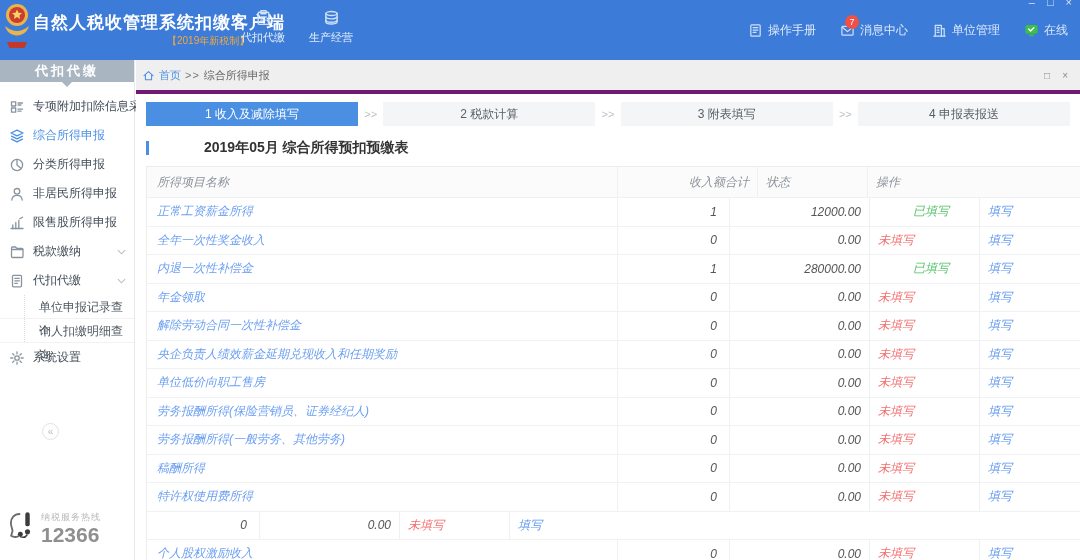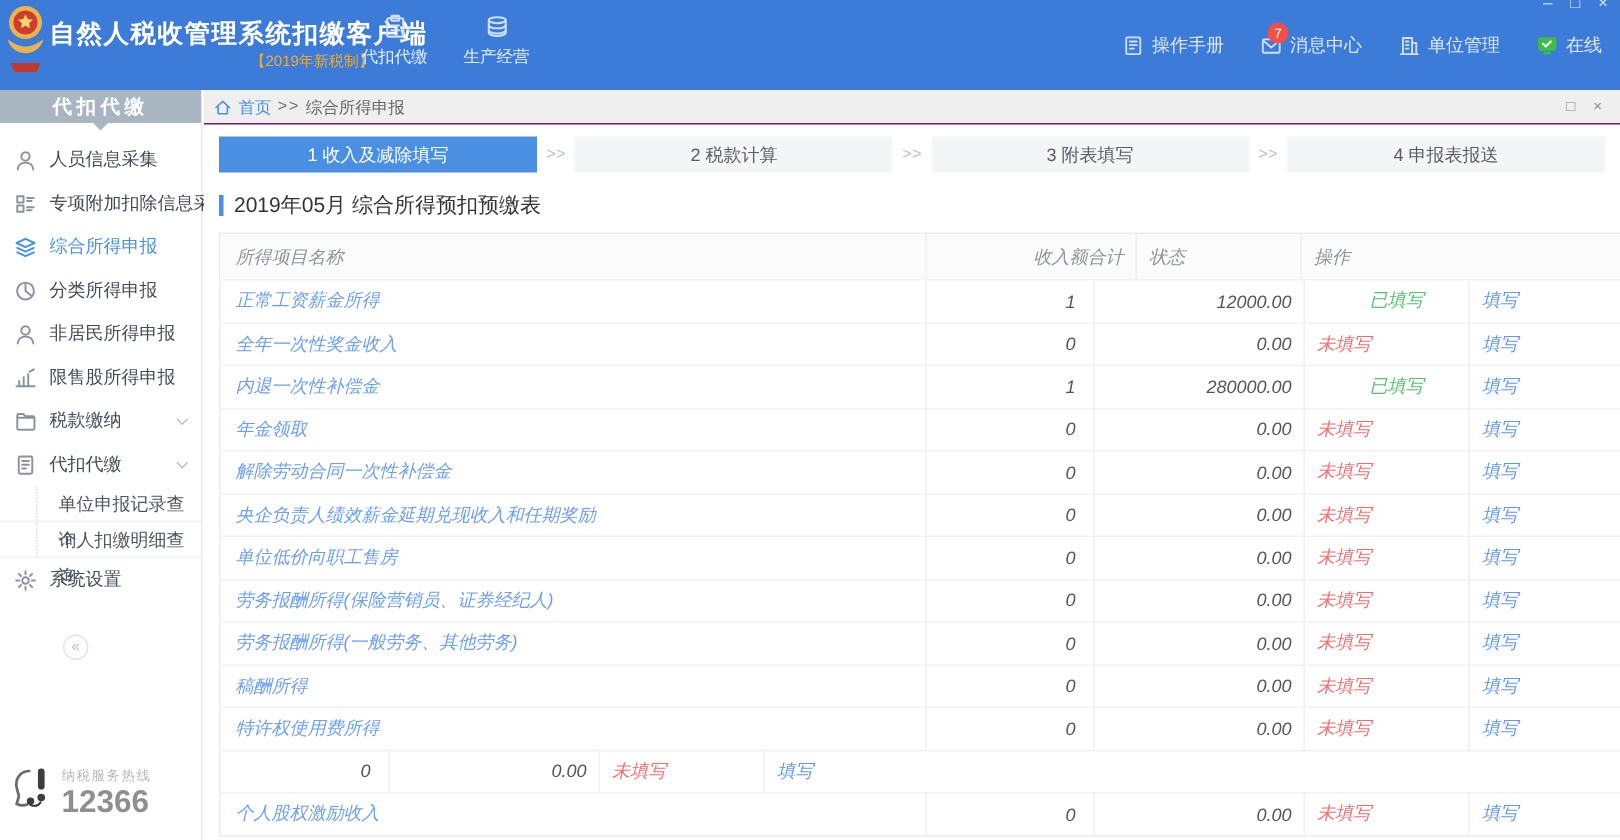--- a/index.html
+++ b/index.html
@@ -37,35 +37,35 @@
   .sub-item{height:24px;line-height:24px;padding-left:39px;font-size:12px;color:#4c565f;cursor:pointer;border-bottom:1px solid #f2f2f2;position:relative;}
   .sub-item:first-of-type{border-top:1px solid #f2f2f2;}
   .sub-item:before{content:"";position:absolute;left:24px;top:0;bottom:0;border-left:1px dotted #dcdcdc;}
   .collapse-btn{position:absolute;top:363px;left:42px;width:17px;height:17px;border:1px solid #e2e2e2;border-radius:50%;background:#fff;color:#bdbdbd;font-size:10px;line-height:15px;text-align:center;cursor:pointer;}
   .hotline{position:absolute;left:8px;bottom:14px;display:flex;align-items:center;gap:5px;}
   .hotline-text .hl-label{font-size:9px;color:#b8b8b8;letter-spacing:1px;}
   .hotline-text .hl-number{font-size:21px;font-weight:bold;color:#8f8f8f;line-height:22px;}
 
   
   .content{position:absolute;left:136px;top:60px;width:944px;height:500px;background:#fff;}
-  .breadcrumb{height:23px;background:#efefef;border-bottom:1px solid #701a75;display:flex;align-items:center;padding-left:6px;font-size:11px;color:#666;gap:4px;}
+  .breadcrumb{height:34px;background:#efefef;border-bottom:4px solid #701a75;display:flex;align-items:center;padding-left:6px;font-size:11px;color:#666;gap:4px;}
   .bc-home-icon{width:13px;height:13px;color:#4a90e2;}
   .bc-home{color:#4a90e2;cursor:pointer;}
   .bc-sep{color:#777;letter-spacing:1px;}
   .tab-ctrls{margin-left:auto;margin-right:12px;display:flex;gap:12px;color:#8a8a8a;font-size:10px;}
   .tab-ctrls span{cursor:pointer;}
 
   .steps{margin:8px 10px 0;display:flex;align-items:center;}
   .step{width:212px;height:24px;line-height:24px;text-align:center;background:#f4f5f7;color:#565e66;font-size:12px;cursor:pointer;flex:none;}
   .step.active{background:#4a8fe2;color:#fff;}
   .step-sep{flex:1;text-align:center;color:#bcc2ca;font-size:11px;}
 
   .page-title{margin:13px 10px 0;display:flex;align-items:center;}
   .title-bar{width:3px;height:14px;background:#4a8fe2;margin-right:7px;}
-  .page-title .t{font-size:14px;font-weight:normal;color:#333;}
+  .page-title .t{font-size:14px;font-weight:bold;color:#333;margin-left:48px;}
 
   .table{margin:9px 0 0 10px;width:934px;border:1px solid #ececec;border-right:none;font-style:italic;}
   .trow{display:flex;align-items:stretch;}
   .thead{height:30px;background:#fbfbfb;color:#8d949c;}
   .tbody-row{height:28.5px;border-top:1px solid #f0f1f3;}
   .tcell{display:flex;align-items:center;font-size:12px;overflow:hidden;white-space:nowrap;}
   .tcell + .tcell{border-left:1px solid #eef0f2;}
   .c-name{width:470px;padding-left:10px;}
   .c-count{width:112px;justify-content:flex-end;padding-right:12px;color:#555;}
   .c-amount{width:140px;justify-content:flex-end;padding-right:8px;color:#555;}
@@ -162,30 +162,20 @@
     <span>×</span>
   </div>
 </div>
 
 <div class="sidebar">
   <div class="sidebar-title">代扣代缴</div>
   <div class="menu">
       <div class="menu-item">
       <span class="mi-icon">
           <svg viewBox="0 0 16 16" fill="none" stroke="currentColor" stroke-width="1.3" stroke-linecap="round" stroke-linejoin="round" style="width:100%;height:100%">
-            <circle cx="8" cy="5.3" r="2.8"></circle>
-            <path d="M2.8 14c.3-3 2.4-4.6 5.2-4.6s4.9 1.6 5.2 4.6"></path>
-          </svg>
-        </span>
-      <span class="lbl">人员信息采集</span>
-
-    </div>
-      <div class="menu-item">
-      <span class="mi-icon">
-          <svg viewBox="0 0 16 16" fill="none" stroke="currentColor" stroke-width="1.3" stroke-linecap="round" stroke-linejoin="round" style="width:100%;height:100%">
             <rect x="2.5" y="2.8" width="4.2" height="4.2"></rect>
             <rect x="2.5" y="9" width="4.2" height="4.2"></rect>
             <path d="M9 4h4.5M9 6h3M9 10.2h4.5M9 12.2h3"></path>
           </svg>
         </span>
       <span class="lbl">专项附加扣除信息采集</span>
       <span class="chev">
           <svg width="9" height="6" viewBox="0 0 10 6" fill="none" stroke="currentColor" stroke-width="1.2">
             <path d="M1 1l4 4 4-4"></path>
           </svg>

